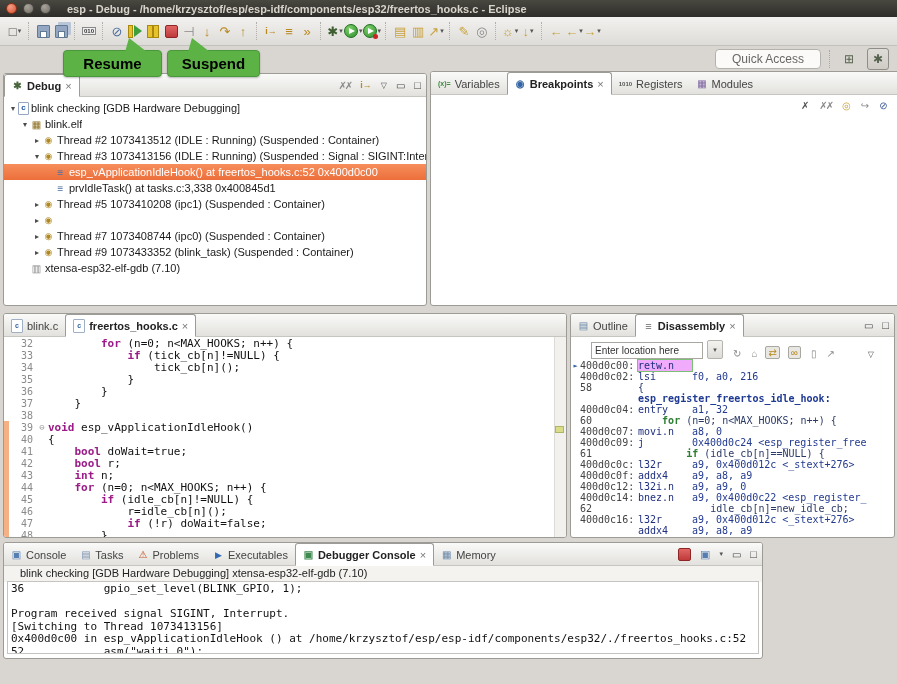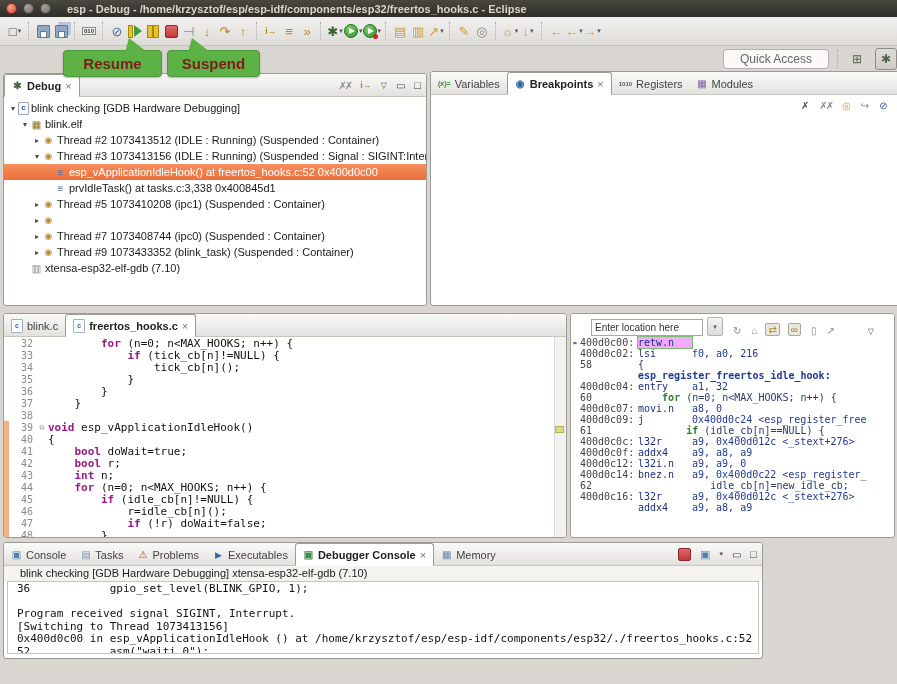--- a/index.html
+++ b/index.html
@@ -23,27 +23,27 @@
   .icon-resume::after{content:"";position:absolute;left:8px;top:5px;border-left:8px solid #3da03d;border-top:6px solid transparent;border-bottom:6px solid transparent;}
   .icon-suspend{width:16px;position:relative;}
   .icon-suspend::before,.icon-suspend::after{content:"";position:absolute;top:5px;width:4px;height:11px;background:#e8c22e;border:1px solid #a8890e;}
   .icon-suspend::before{left:3px;} .icon-suspend::after{left:9px;}
   .icon-terminate::before{content:"";width:11px;height:11px;background:linear-gradient(#e06666,#c03a3a);border:1px solid #8e2626;border-radius:2px;}
   .gcirc{width:14px;height:14px;border-radius:50%;background:radial-gradient(circle at 35% 30%,#7ed06a,#2f8f2f);border:1px solid #1f6f1f;position:relative;box-sizing:border-box;}
   .gcirc::after{content:"";position:absolute;left:4px;top:3px;border-left:6px solid #fff;border-top:3.5px solid transparent;border-bottom:3.5px solid transparent;}
   .icon-external-tools .gcirc::before{content:"";position:absolute;right:-2px;bottom:-2px;width:5px;height:5px;background:#cc2222;border-radius:50%;}
   .ist{font-size:9px;font-weight:bold;color:#b9891f;}
   
-  #qarow{position:absolute;left:0;top:46px;width:897px;height:25px;display:flex;justify-content:flex-end;align-items:center;gap:8px;padding-right:0;box-sizing:border-box;}
+  #qarow{position:absolute;left:0;top:46px;width:897px;height:25px;display:flex;justify-content:flex-end;align-items:center;gap:8px;padding-right:8px;box-sizing:border-box;}
   .qa{border:1px solid #b4b2ac;background:#fbfaf8;border-radius:4px;padding:2px 16px;color:#666;font-size:12px;}
   .qsep{width:1px;height:18px;border-left:1px dotted #a9a7a1;}
   .pic{width:20px;height:20px;display:flex;align-items:center;justify-content:center;font-size:12px;color:#55624e;}
   .pic.active{border:1px solid #8f8d87;background:linear-gradient(#dedcd7,#cfccc6);border-radius:3px;}
   
-  .callout{position:absolute;top:50px;height:25px;background:#5cb245;border:1px solid #49993a;border-radius:4px;color:#7f1d1d;font-size:15px;font-weight:bold;display:flex;align-items:center;justify-content:center;z-index:9;box-shadow:0 1px 2px rgba(0,0,0,.25);}
+  .callout{position:absolute;top:50px;height:25px;background:#5cb245;border:1px solid #49993a;border-radius:4px;color:#000000;font-size:15px;font-weight:bold;display:flex;align-items:center;justify-content:center;z-index:9;box-shadow:0 1px 2px rgba(0,0,0,.25);}
   #callout-resume{left:63px;width:97px;}
   #callout-suspend{left:167px;width:91px;}
   .ptr{position:absolute;top:-13px;width:0;height:0;border-bottom:14px solid #5cb245;border-left:4px solid transparent;border-right:18px solid transparent;}
   #callout-resume .ptr{right:14px;}
   #callout-suspend .ptr{left:20px;}
   
   .panel{position:absolute;background:#fff;border:1px solid #9d9b96;border-radius:3px;overflow:hidden;box-sizing:border-box;}
   .tabbar{height:22px;background:linear-gradient(#fafaf9,#e2e1dd);border-bottom:1px solid #c7c5c0;display:flex;align-items:flex-end;position:relative;}
   .tab{height:21px;display:flex;align-items:center;padding:0 7px;font-size:11px;color:#444;gap:4px;white-space:nowrap;}
   .tab.sel{background:#fff;border:1px solid #9d9b96;border-bottom:1px solid #fff;border-radius:3px 3px 0 0;margin-bottom:-1px;font-weight:bold;color:#222;}
@@ -129,21 +129,21 @@
   .do{color:#223a8f;}
   .ds{color:#2b3a66;}
   .dl{color:#1f3a93;font-weight:bold;}
   .kw2{color:#2e7d32;font-weight:bold;}
   
   #consolePanel{left:3px;top:542px;width:760px;height:117px;}
   .co-term{width:11px;height:11px;background:linear-gradient(#e06666,#c03a3a);border:1px solid #8e2626;border-radius:2px;}
   .co-display::before{content:"▣";color:#557fb3;font-size:11px;}
   .cdd{font-size:7px;color:#555;}
   #chdr{height:14px;font-size:11px;color:#222;padding:1px 16px;background:#f4f3f0;white-space:nowrap;overflow:hidden;}
-  #cbox{position:absolute;left:3px;right:3px;top:38px;bottom:4px;background:#fff;border:1px solid #c6c4c0;padding:1px 9px;font-family:"DejaVu Sans Mono",monospace;font-size:11px;line-height:12.5px;white-space:pre;color:#111;overflow:hidden;}
+  #cbox{position:absolute;left:3px;right:3px;top:38px;bottom:4px;background:#fff;border:1px solid #c6c4c0;padding:1px 3px;font-family:"DejaVu Sans Mono",monospace;font-size:11px;line-height:12.5px;white-space:pre;color:#111;overflow:hidden;}
 </style>
 </head>
 <body>
 
 <div id="win">
 
   <div id="titlebar">
     <span class="wbtn close"></span>
     <span class="wbtn"></span>
     <span class="wbtn"></span>
@@ -492,20 +492,35 @@
         <div class="cl">
           <span class="chg on"></span>
           <span class="lnum">48</span>
           <span class="fold"></span>
           <span class="ccode">        }</span>
         </div>
       </div>
   </div>
 
   <div class="panel" id="disasmPanel">
+    <div class="tabbar">
+      <div class="tab">
+        <span class="ticn ti-outline"></span>
+        <span>Outline</span>
+      </div>
+      <div class="tab sel">
+        <span class="ticn ti-disasm"></span>
+        <span>Disassembly</span>
+        <span class="tclose"></span>
+      </div>
+      <div class="pctl">
+        <span class="mico ci-min"></span>
+        <span class="mico ci-max"></span>
+      </div>
+    </div>
     <div class="dtb">
       <div class="loc">Enter location here</div>
       <div class="locdd">▾</div>
       <span class="dic di-refresh"></span>
       <span class="dic di-home"></span>
       <span class="dic boxed di-sync"></span>
       <span class="dic boxed di-link"></span>
       <span class="dic di-copy"></span>
       <span class="dic di-export"></span>
       <span class="mico ci-menu" style="margin-left:auto"></span>

